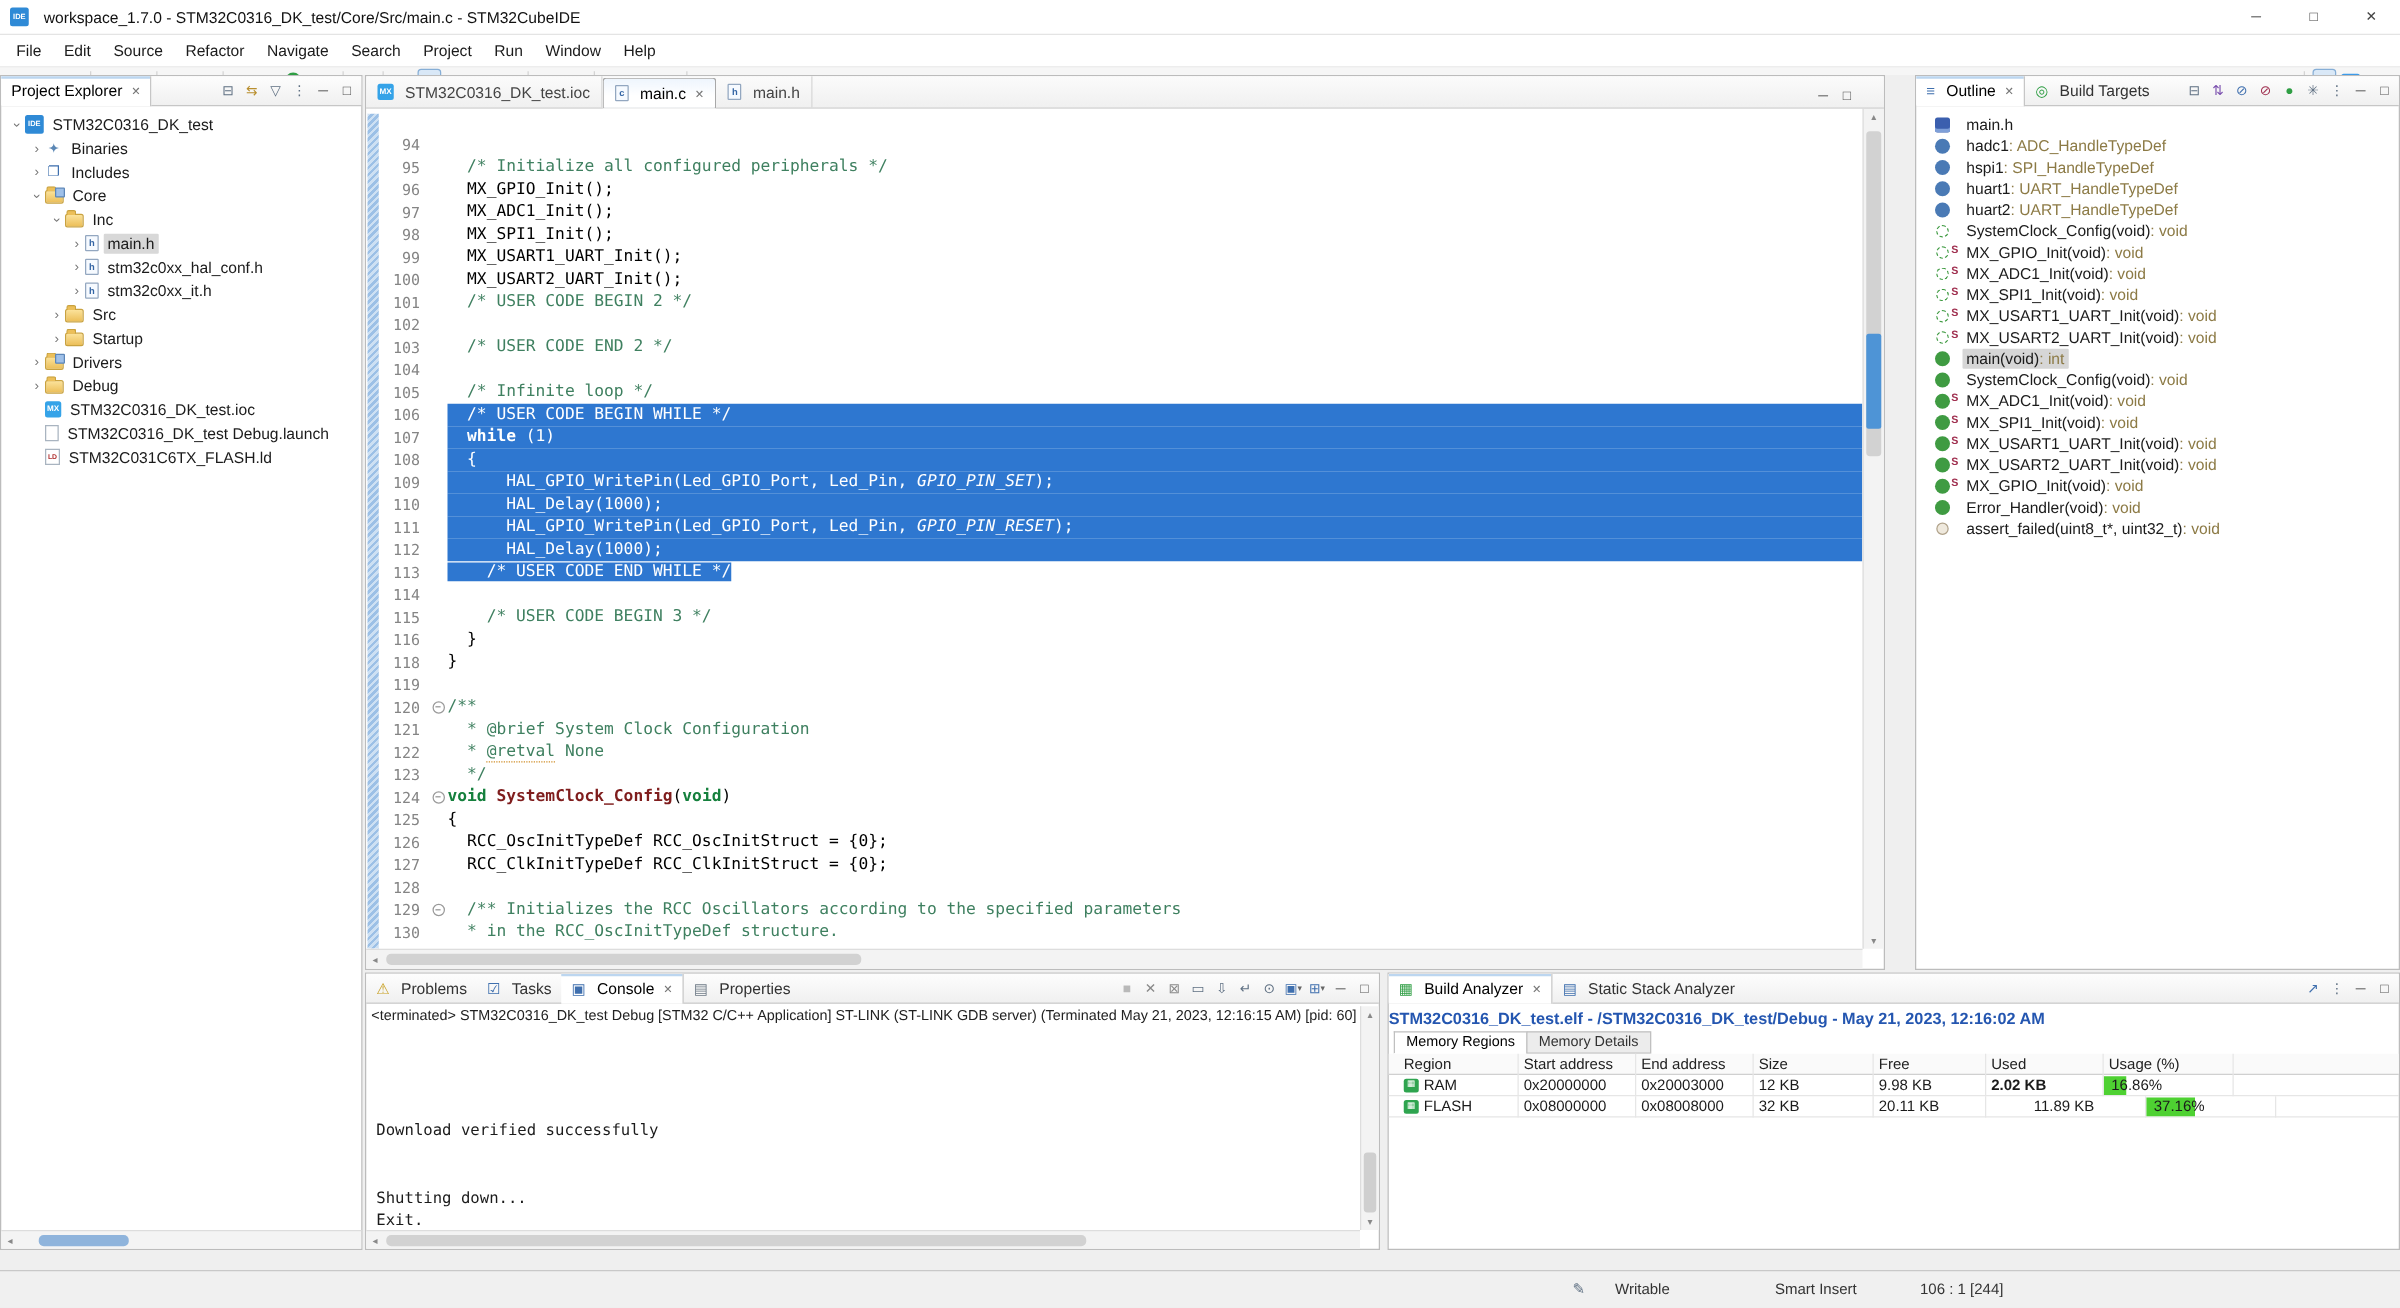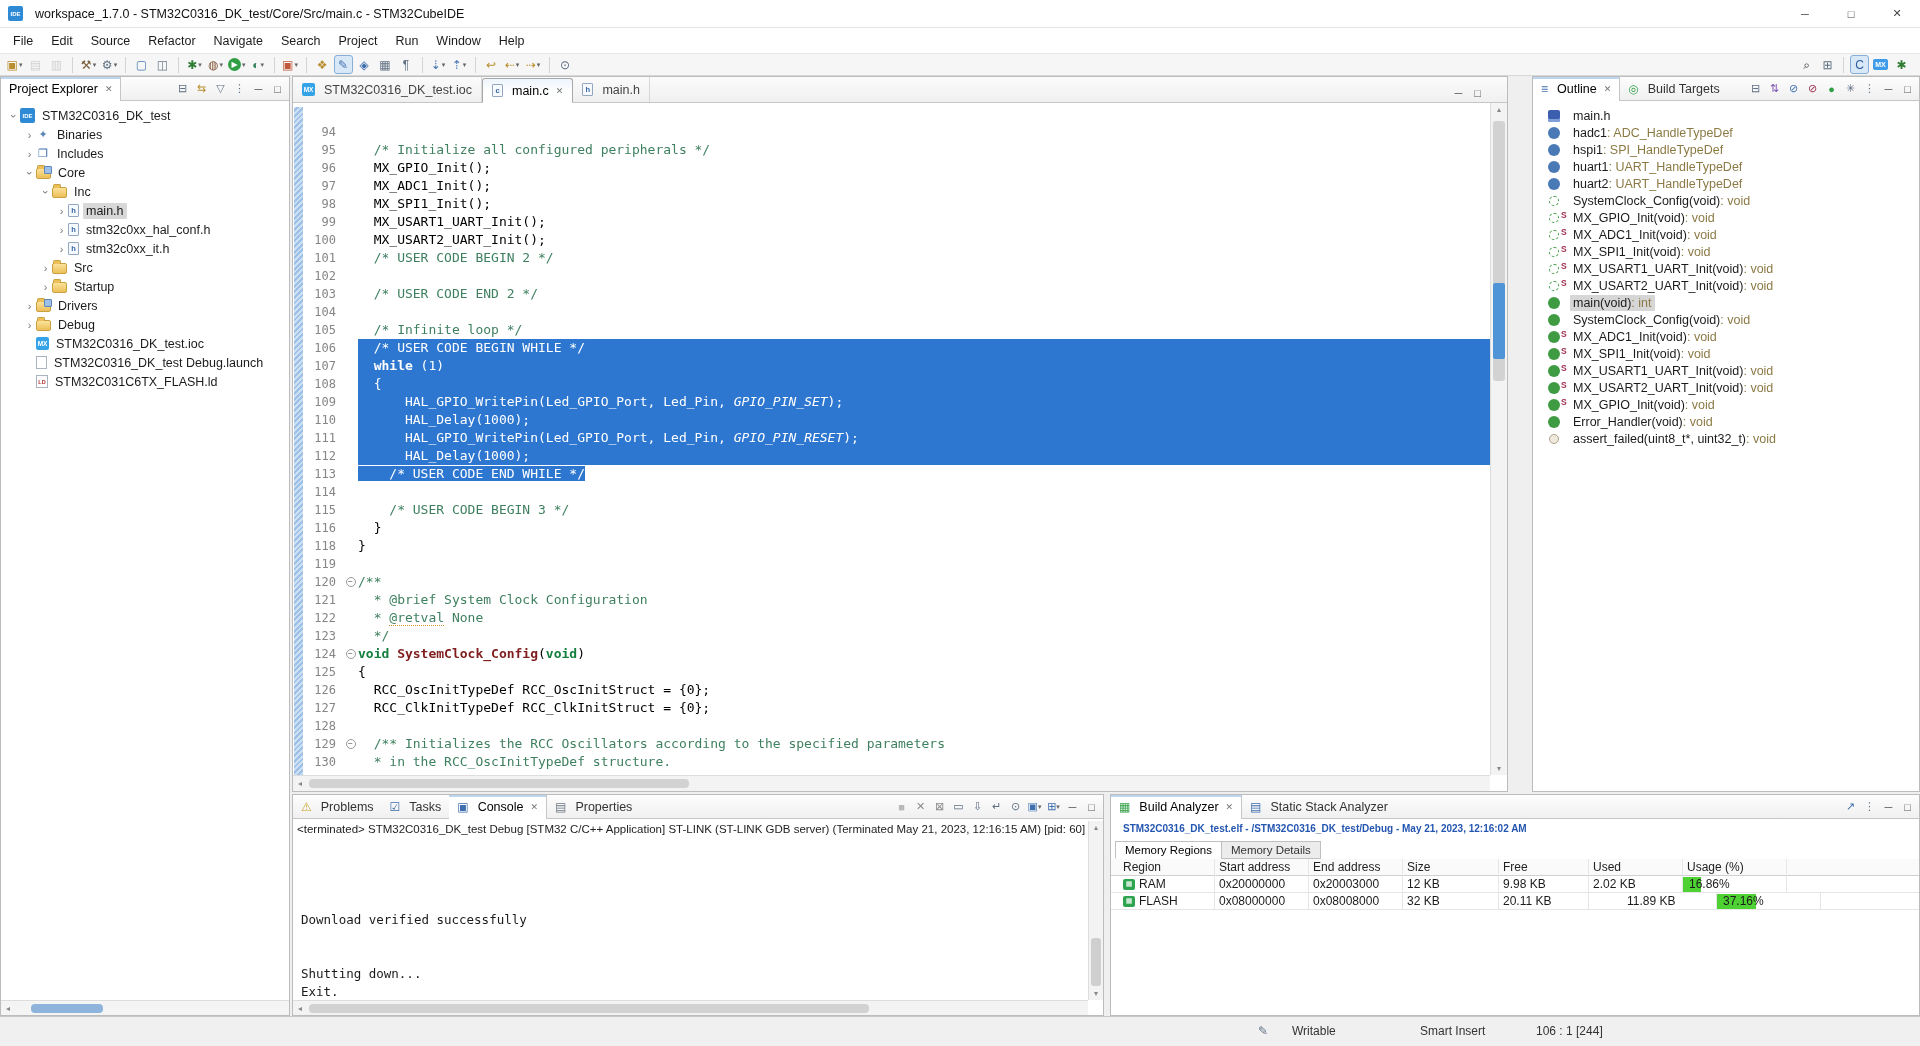--- a/index.html
+++ b/index.html
@@ -22,21 +22,21 @@
   .ti.tactive{background:#d9e8f7;border:1px solid #86aed6}
   .ti.tdis{opacity:.4}
   .ti.tround .tg{background:#2f9e44;color:#fff;width:13px;height:13px;border-radius:50%;font-size:8px;display:inline-flex;align-items:center;justify-content:center}
   .ti .dd{font-size:7px;color:#666;margin-left:1px}
   .tsep{width:1px;height:16px;background:#d4d4d4;margin:0 5px;display:inline-block}
   .pi{height:18px;min-width:17px;display:inline-flex;align-items:center;justify-content:center;margin:0 1px}
   .pi .tg{font-size:11px}
   .pi .dd{font-size:7px;color:#666}
 
   
-  #wb{position:absolute;left:0;top:76px;width:1920px;height:824px;background:#efefef}
+  #wb{position:absolute;left:0;top:60px;width:1920px;height:824px;background:#efefef}
   .panel{position:absolute;background:#fff;border:1px solid #bcbcbc}
   #explorer{left:0;top:0;width:290px;height:940px}
   #editor{left:292px;top:0;width:1216px;height:716px}
   #outline{left:1532px;top:0;width:388px;height:716px}
   #console{left:292px;top:718px;width:812px;height:222px}
   #analyzer{left:1110px;top:718px;width:810px;height:222px}
 
   .phead{height:24px;background:linear-gradient(#fdfdfd,#f0f0f0);border-bottom:1px solid #c6c6c6;display:flex;align-items:center}
   .ptab{height:24px;display:flex;align-items:center;gap:5px;padding:0 8px;font-size:12.5px;color:#333}
   .ptab.active{background:#fff;border-right:1px solid #c6c6c6;box-shadow:inset 0 2px 0 #bcd6f0;color:#000}
@@ -117,21 +117,21 @@
   
   #co-header{position:absolute;left:0;top:26px;right:15px;height:17px;font-size:11.5px;color:#222;padding:2px 4px;white-space:nowrap;overflow:hidden}
   #co-lines{position:absolute;left:0;top:44px;right:15px;bottom:15px;font-family:"DejaVu Sans Mono",monospace;font-size:12.5px;padding-left:8px;overflow:hidden}
   .coline{height:18px;line-height:18px;white-space:pre}
   #co-vscroll{position:absolute;right:0;top:26px;bottom:15px;width:15px;background:#f3f3f3;border-left:1px solid #ddd}
   #co-vthumb{position:absolute;left:2px;right:2px;bottom:14px;height:48px;background:#cfcfcf;border-radius:3px}
   #co-hscroll{position:absolute;left:0;right:15px;bottom:0;height:15px;background:#f3f3f3;border-top:1px solid #ddd;display:flex;align-items:center}
   #co-hthumb{width:560px;height:9px;background:#d2d2d2;border-radius:4px;margin-left:2px}
 
   
-  #an-header{position:absolute;left:0;top:26px;right:0;height:18px;padding:2px 12px;font-weight:bold;color:#2456b0;font-size:10px;white-space:nowrap}
+  #an-header{position:absolute;left:0;top:26px;right:0;height:18px;padding:2px 0;font-weight:bold;color:#2456b0;font-size:13px;white-space:nowrap}
   #an-subtabs{position:absolute;left:4px;top:44px;height:20px;display:flex;align-items:flex-end}
   .stab{padding:2px 9px;font-size:11.5px;border:1px solid #c0c0c0;background:#ececec;color:#333;margin-right:-1px}
   .stab.active{background:#fff;border-bottom-color:#fff;color:#000}
   #an-table{position:absolute;left:0;top:64px;right:0;bottom:0;font-size:12px}
   .trow{display:flex;height:17px;align-items:center;border-bottom:1px solid #e6e6e6}
   .trow.thead{background:#fafafa;border-bottom:1px solid #d0d0d0;color:#222}
   .tcell{height:17px;line-height:16px;padding:0 4px;border-right:1px solid #e6e6e6;overflow:hidden;white-space:nowrap;display:flex;align-items:center;position:relative}
   .ubar{position:absolute;left:0;top:1px;bottom:1px;background:#4ed132;z-index:0}
   .ulabel{position:relative;z-index:1;padding-left:2px}
 
@@ -811,21 +811,21 @@
           </span>
           <span class="tcell" style="width: 94px;">
             <span>0x20003000</span>
           </span>
           <span class="tcell" style="width: 96px;">
             <span>12 KB</span>
           </span>
           <span class="tcell" style="width: 90px;">
             <span>9.98 KB</span>
           </span>
-          <span class="tcell" style="width: 94px;">
+          <span class="tcell" style="width: 94px; font-weight: bold;">
             <span>2.02 KB</span>
           </span>
           <span class="tcell" style="width: 104px;">
             <span class="ubar" style="width: 17.5344px;"></span>
             <span class="ulabel">16.86%</span>
           </span>
         </div>
         <div class="trow" style="padding-left: 8px;">
           <span class="tcell" style="width: 96px;">
             <span class="ic-flash">▦</span>

